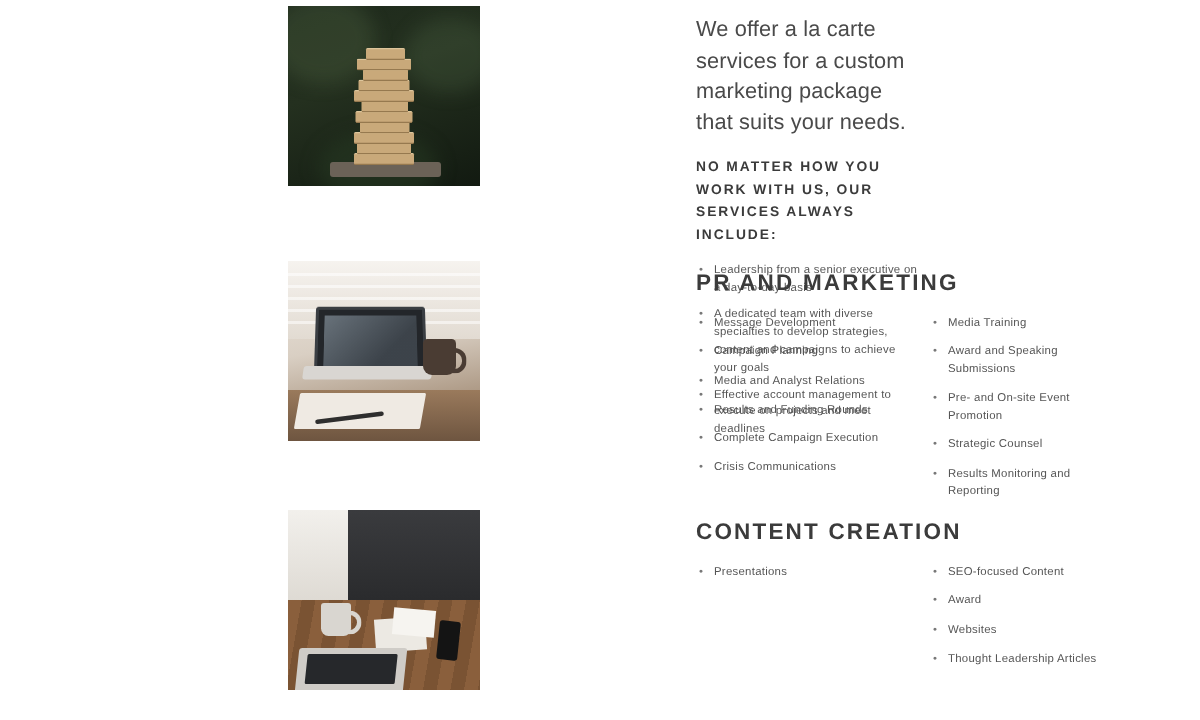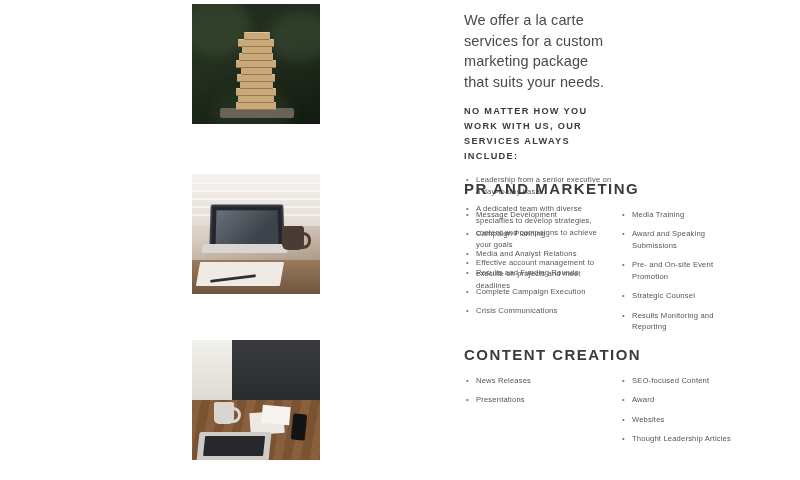--- a/index.html
+++ b/index.html
@@ -322,21 +322,20 @@
         <div class="phone"></div>
         <div class="laptop2"></div>
       </div>
     </div>
 
     <div class="content">
       <p class="sec-head">CONTENT CREATION</p>
       <div class="cols">
         <div class="col-a">
           <ul class="bullets">
-            <li>News Releases</li>
             <li>Presentations</li>
           </ul>
         </div>
         <div class="col-b">
           <ul class="bullets">
             <li>SEO-focused Content</li>
             <li>Award</li>
             <li>Websites</li>
             <li>Thought Leadership Articles</li>
           </ul>

